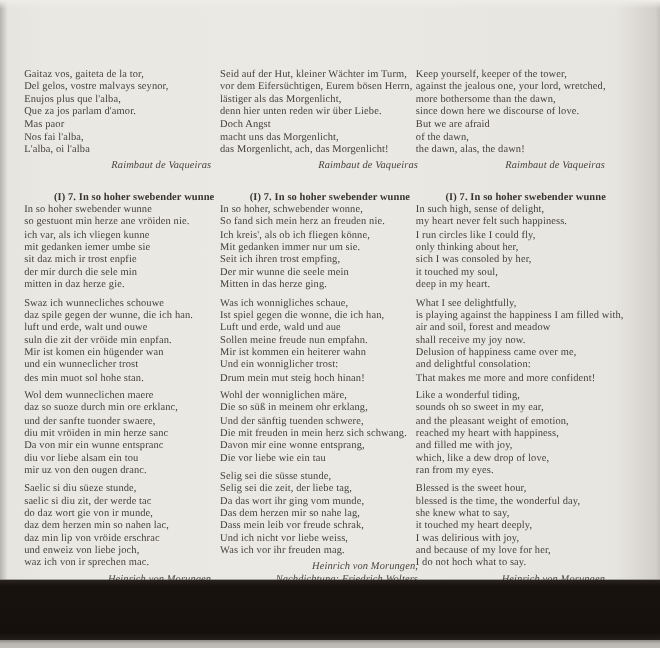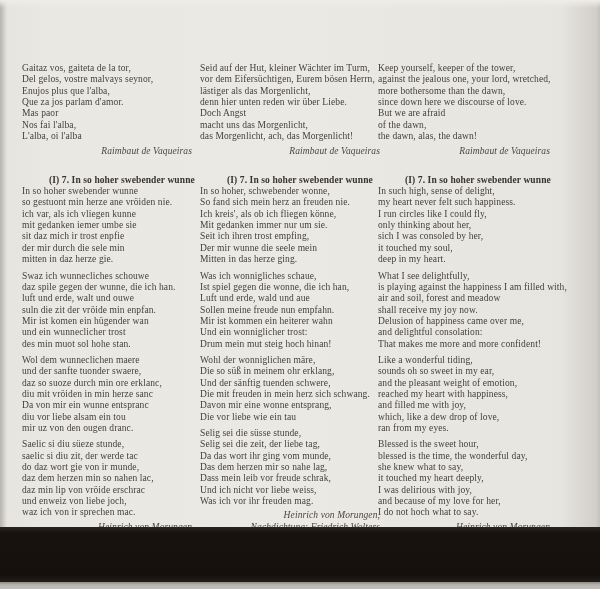--- a/index.html
+++ b/index.html
@@ -73,22 +73,22 @@
           <div class="line">Swaz ich wunnecliches schouwe</div>
           <div class="line">daz spile gegen der wunne, die ich han.</div>
           <div class="line">luft und erde, walt und ouwe</div>
           <div class="line">suln die zit der vröide min enpfan.</div>
           <div class="line">Mir ist komen ein hügender wan</div>
           <div class="line">und ein wunneclicher trost</div>
           <div class="line">des min muot sol hohe stan.</div>
         </div>
       <div class="stanza">
           <div class="line">Wol dem wunneclichen maere</div>
+          <div class="line">daz so suoze durch min ore erklanc,</div>
           <div class="line">und der sanfte tuonder swaere,</div>
-          <div class="line">daz so suoze durch min ore erklanc,</div>
           <div class="line">diu mit vröiden in min herze sanc</div>
           <div class="line">Da von mir ein wunne entspranc</div>
           <div class="line">diu vor liebe alsam ein tou</div>
           <div class="line">mir uz von den ougen dranc.</div>
         </div>
       <div class="stanza">
           <div class="line">Saelic si diu süeze stunde,</div>
           <div class="line">saelic si diu zit, der werde tac</div>
           <div class="line">do daz wort gie von ir munde,</div>
           <div class="line">daz dem herzen min so nahen lac,</div>

